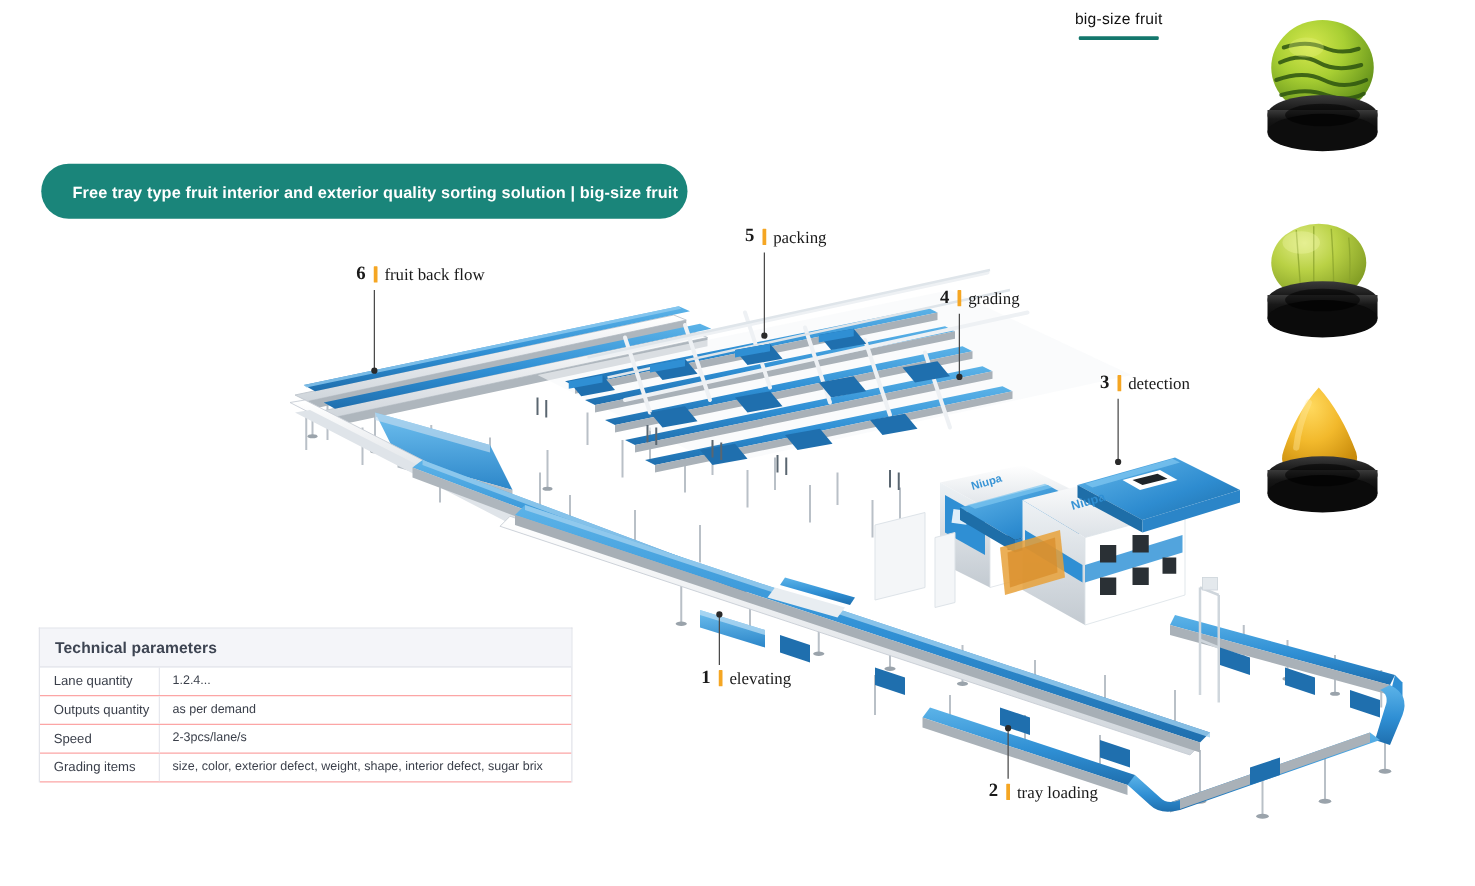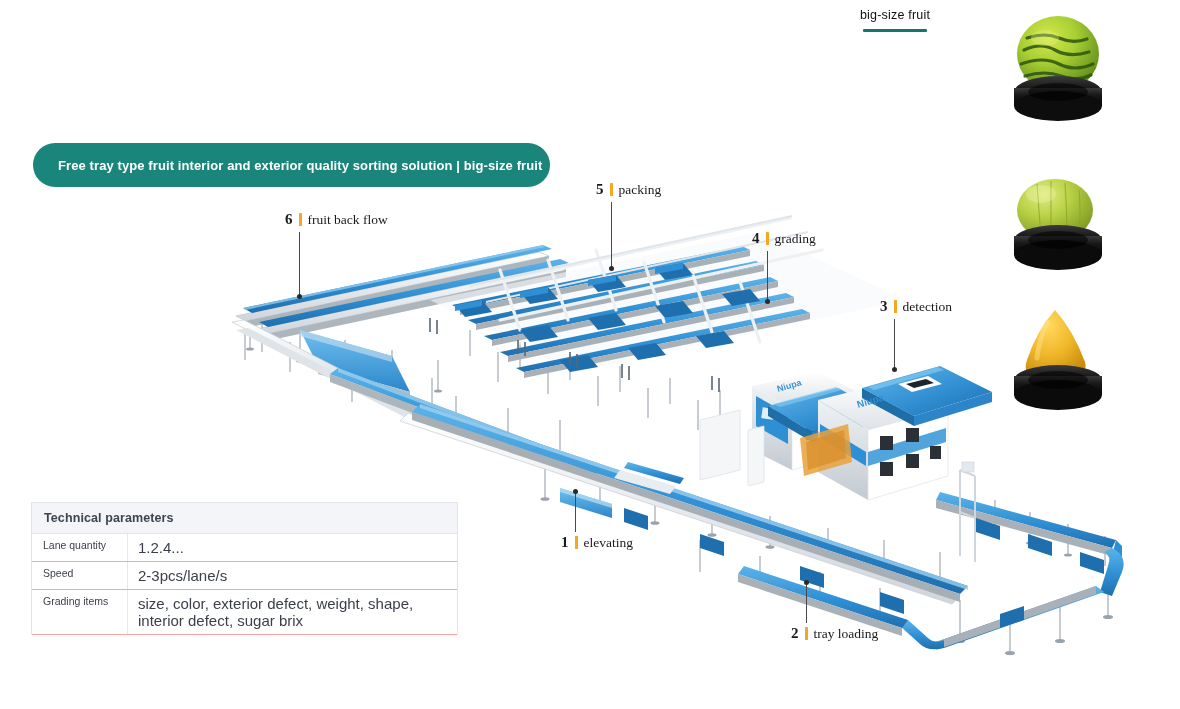--- a/index.html
+++ b/index.html
@@ -21,21 +21,21 @@
     font-size:12.5px;color:#111;letter-spacing:.2px;
     font-family:"Liberation Sans", sans-serif;
     white-space:nowrap;
   }
   .tab-underline{
     margin:7px auto 0;width:64px;height:3px;background:#14776c;border-radius:1px;
   }
 
   
   .banner{
-    position:absolute;left:33px;top:143px;width:517px;height:44px;
+    position:absolute;left:33px;top:131px;width:517px;height:44px;
     background:#1a857a;border-radius:22px;
     display:flex;align-items:center;
   }
   .banner-text{
     color:#ffffff;font-size:13px;font-weight:bold;letter-spacing:.1px;
     padding-left:25px;white-space:nowrap;
     font-family:"Liberation Sans", sans-serif;
   }
 
   
@@ -76,21 +76,21 @@
   .tp-row{display:flex;border-bottom:1px solid #fca5a5;}
   .tp-key{
     width:96px;min-width:96px;
     padding:5px 0 5px 11px;
     font-size:10.5px;color:#3a3f4a;
     border-right:1px solid #e6e8ee;
     box-sizing:border-box;
   }
   .tp-val{
     padding:5px 0 5px 10px;
-    font-size:15px;color:#3a3f4a;
+    font-size:10px;color:#3a3f4a;
     flex:1;
   }
 
   
   .fruit{position:absolute;}
 
   
   .machine{position:absolute;left:0;top:0;width:1180px;height:709px;pointer-events:none;}
 </style>
 </head>
@@ -450,20 +450,24 @@
   <div class="leader-dot" style="left:804px;top:580px;"></div>
 
   <div class="tp">
     <div class="tp-head">Technical parameters</div>
 
     <div class="tp-row">
       <div class="tp-key">Lane quantity</div>
       <div class="tp-val">1.2.4...</div>
     </div>
     <div class="tp-row">
+      <div class="tp-key">Outputs quantity</div>
+      <div class="tp-val">as per demand</div>
+    </div>
+    <div class="tp-row">
       <div class="tp-key">Speed</div>
       <div class="tp-val">2-3pcs/lane/s</div>
     </div>
     <div class="tp-row">
       <div class="tp-key">Grading items</div>
       <div class="tp-val">size, color, exterior defect, weight, shape, interior defect, sugar brix</div>
     </div>
   </div>
 
   <div class="fruit" style="left:997px;top:14px;width:122px;height:110px;">

